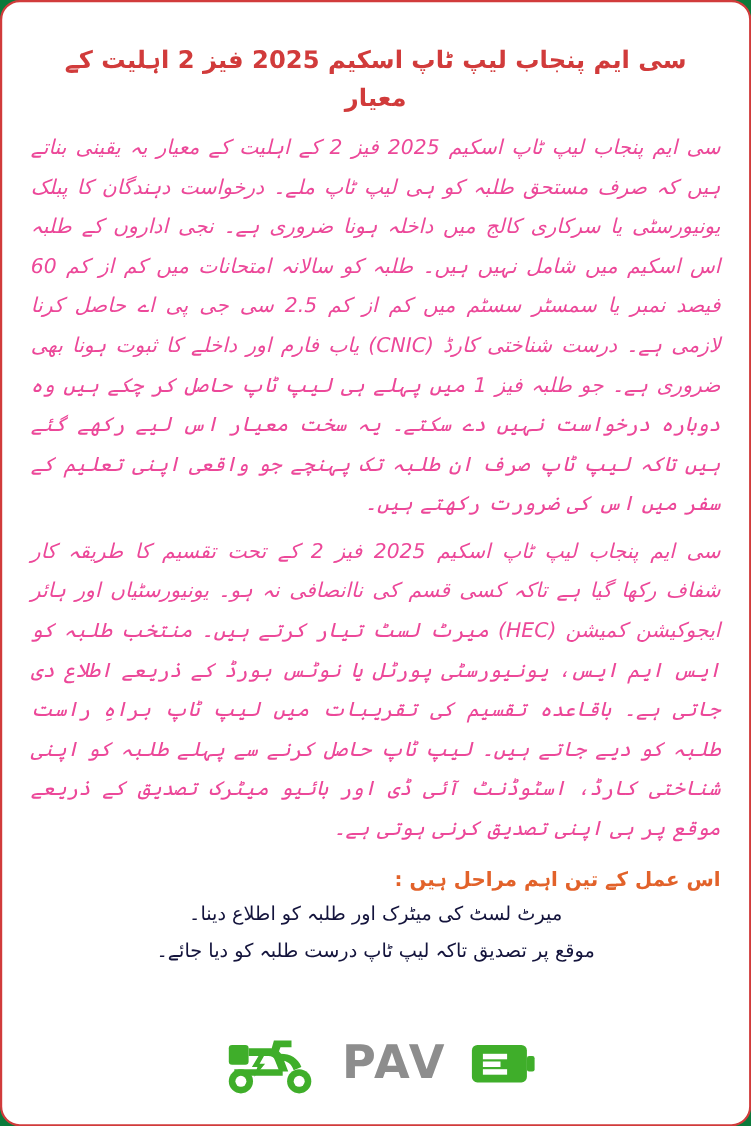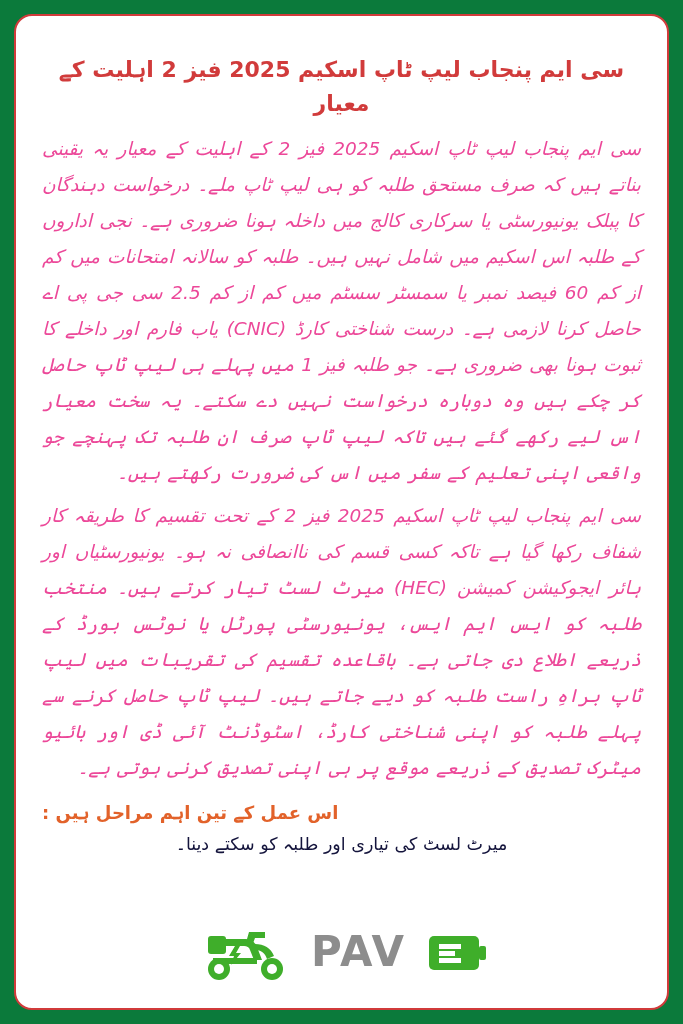--- a/index.html
+++ b/index.html
@@ -12,21 +12,20 @@
     height: 1024px;
     background: #0b7a3b;
     font-family: "DejaVu Sans", sans-serif;
     overflow: hidden;
   }
   .page {
     position: relative;
     width: 683px;
     height: 1024px;
     background: #0b7a3b;
-    padding: 14px;
   }
   .card {
     position: relative;
     width: 100%;
     height: 100%;
     background: #ffffff;
     border: 2px solid #d13b3b;
     border-radius: 18px;
     padding: 22px 26px 10px 26px;
     display: flex;
@@ -62,21 +61,21 @@
     font-size: 19px;
     font-weight: bold;
     text-align: center;
     line-height: 1.7;
     margin: 8px 0 6px 0;
   }
   .steps-head {
     color: #e2622a;
     font-size: 18px;
     font-weight: bold;
-    text-align: left;
+    text-align: right;
     margin: 10px 0 4px 0;
   }
   .step {
     color: #14143c;
     font-size: 17.5px;
     line-height: 1.95;
     text-align: center;
     margin: 0;
   }
   .spacer { flex: 1 1 auto; min-height: 4px; }
@@ -98,21 +97,22 @@
 
     <h1 class="title rtl">سی ایم پنجاب لیپ ٹاپ اسکیم 2025 فیز 2 اہلیت کے معیار</h1>
 
     <p class="para rtl">سی ایم پنجاب لیپ ٹاپ اسکیم 2025 فیز 2 کے اہلیت کے معیار یہ یقینی بناتے ہیں کہ صرف مستحق طلبہ کو ہی لیپ ٹاپ ملے۔ درخواست دہندگان کا پبلک یونیورسٹی یا سرکاری کالج میں داخلہ ہونا ضروری ہے۔ نجی اداروں کے طلبہ اس اسکیم میں شامل نہیں ہیں۔ طلبہ کو سالانہ امتحانات میں کم از کم 60 فیصد نمبر یا سمسٹر سسٹم میں کم از کم 2.5 سی جی پی اے حاصل کرنا لازمی ہے۔ درست شناختی کارڈ (CNIC) یاب فارم اور داخلے کا ثبوت ہونا بھی ضروری ہے۔ جو طلبہ فیز 1 میں پہلے ہی لیپ ٹاپ حاصل کر چکے ہیں وہ دوبارہ درخواست نہیں دے سکتے۔ یہ سخت معیار اس لیے رکھے گئے ہیں تاکہ لیپ ٹاپ صرف ان طلبہ تک پہنچے جو واقعی اپنی تعلیم کے سفر میں اس کی ضرورت رکھتے ہیں۔</p>
 
 
     <p class="para rtl">سی ایم پنجاب لیپ ٹاپ اسکیم 2025 فیز 2 کے تحت تقسیم کا طریقہ کار شفاف رکھا گیا ہے تاکہ کسی قسم کی ناانصافی نہ ہو۔ یونیورسٹیاں اور ہائر ایجوکیشن کمیشن (HEC) میرٹ لسٹ تیار کرتے ہیں۔ منتخب طلبہ کو ایس ایم ایس، یونیورسٹی پورٹل یا نوٹس بورڈ کے ذریعے اطلاع دی جاتی ہے۔ باقاعدہ تقسیم کی تقریبات میں لیپ ٹاپ براہِ راست طلبہ کو دیے جاتے ہیں۔ لیپ ٹاپ حاصل کرنے سے پہلے طلبہ کو اپنی شناختی کارڈ، اسٹوڈنٹ آئی ڈی اور بائیو میٹرک تصدیق کے ذریعے موقع پر ہی اپنی تصدیق کرنی ہوتی ہے۔</p>
 
     <div class="steps-head rtl">اس عمل کے تین اہم مراحل ہیں :</div>
 
-    <p class="step rtl">میرٹ لسٹ کی تیاری اور طلبہ کو سکتے دینا۔</p>
+    <p class="step rtl">میرٹ لسٹ کی میٹرک اور طلبہ کو اطلاع دینا۔</p>
+    <p class="step rtl">موقع پر تصدیق تاکہ لیپ ٹاپ درست طلبہ کو دیا جائے۔</p>
 
     <div class="spacer"></div>
 
     <div class="logo-row">
       <svg class="scooter" width="104" height="62" viewBox="0 0 104 62">
         <g fill="#3fae2a">
           <path d="M18 14 h12 c2 0 3 1 3 3 v12 c0 2 -1 3 -3 3 h-12 c-2 0 -3 -1 -3 -3 v-12 c0 -2 1 -3 3 -3 z"></path>
           <path d="M33 17 h20 c5 0 9 3 11 8 l5 13 h-8 l-4 -10 c-1 -3 -3 -4 -6 -4 h-18 z"></path>
           <path d="M56 10 h16 v6 h-10 l-3 8 h-7 z"></path>
           <path d="M62 22 c9 0 16 4 19 12 l-7 3 c-2 -6 -6 -9 -12 -9 z"></path>

